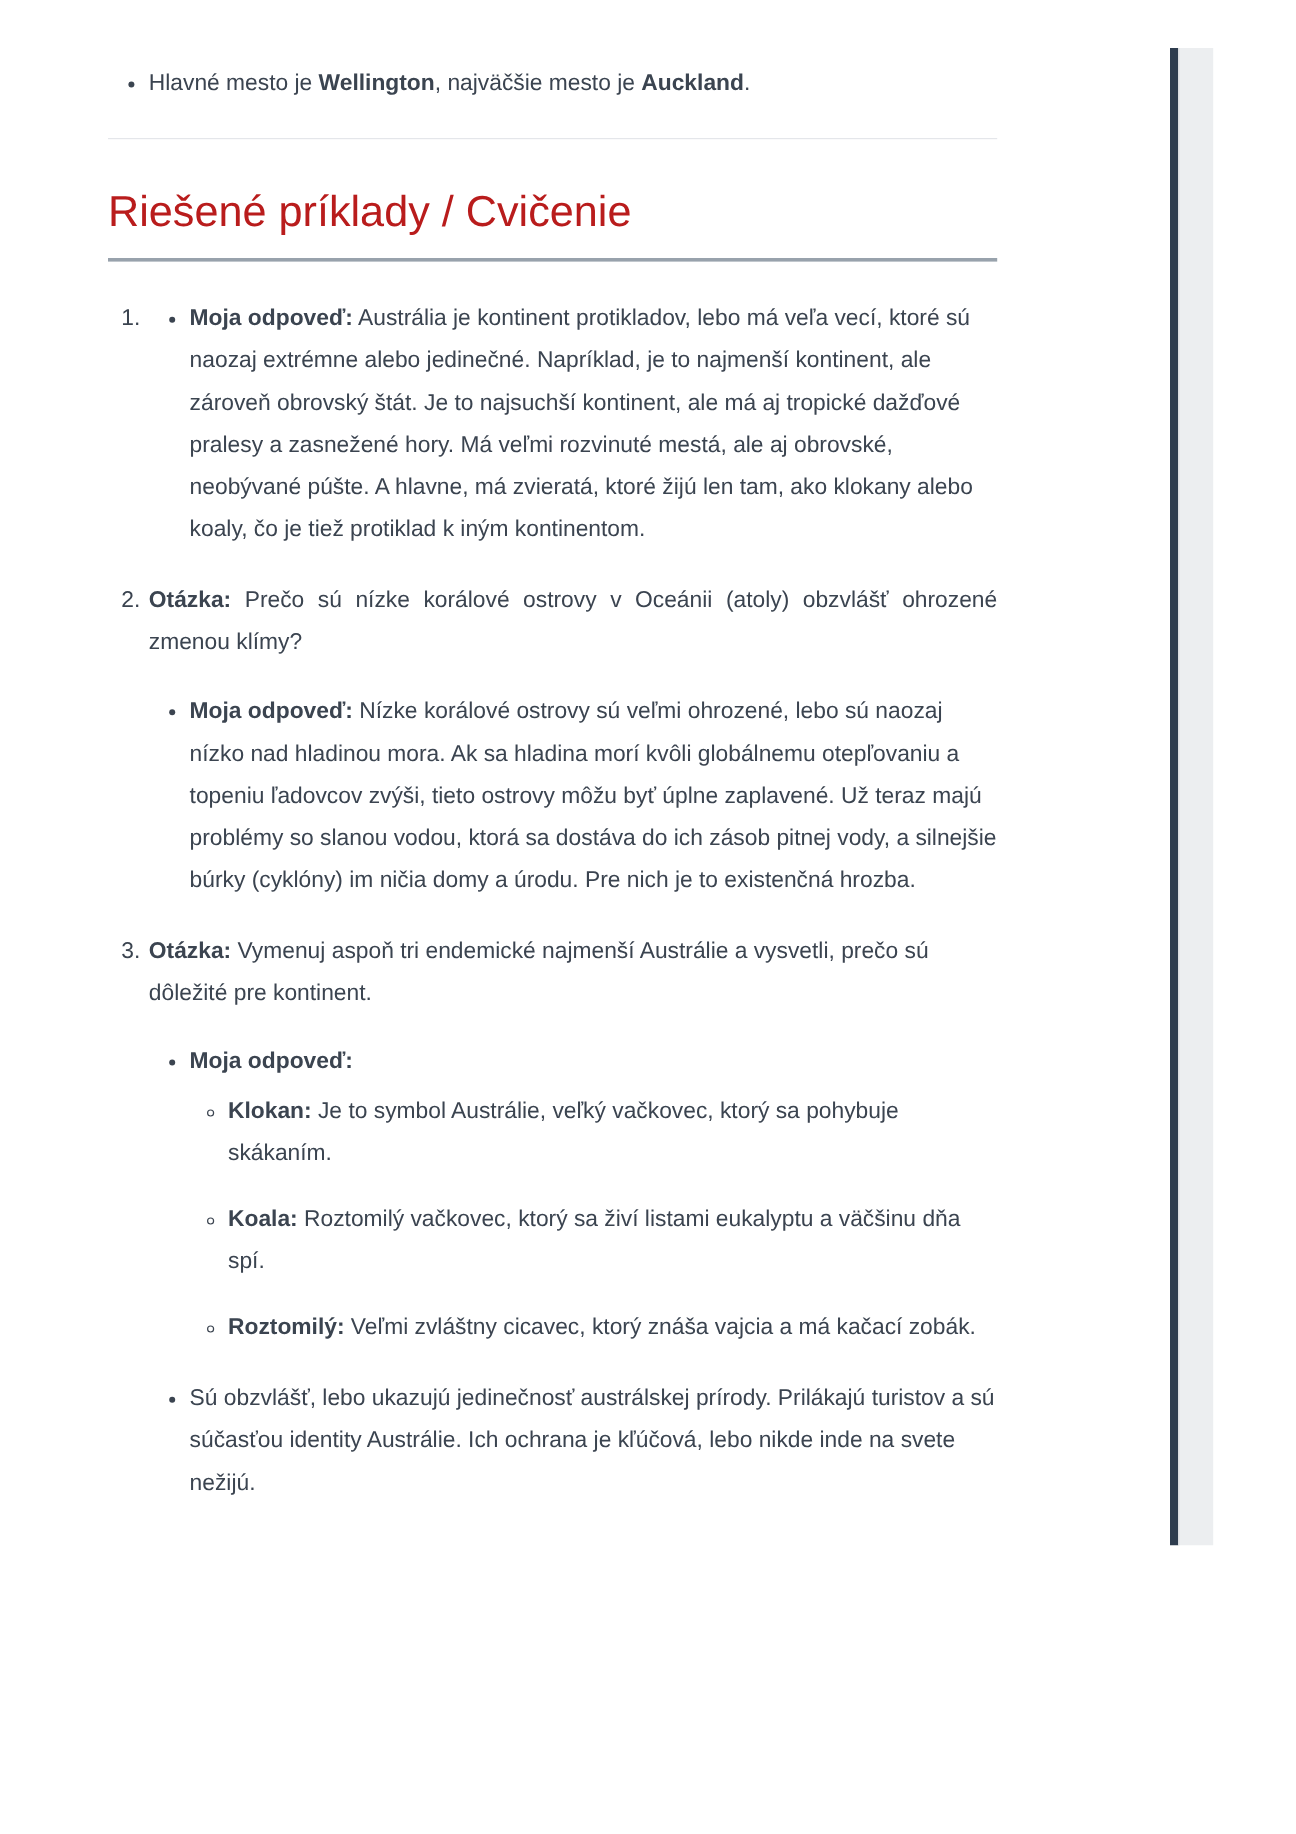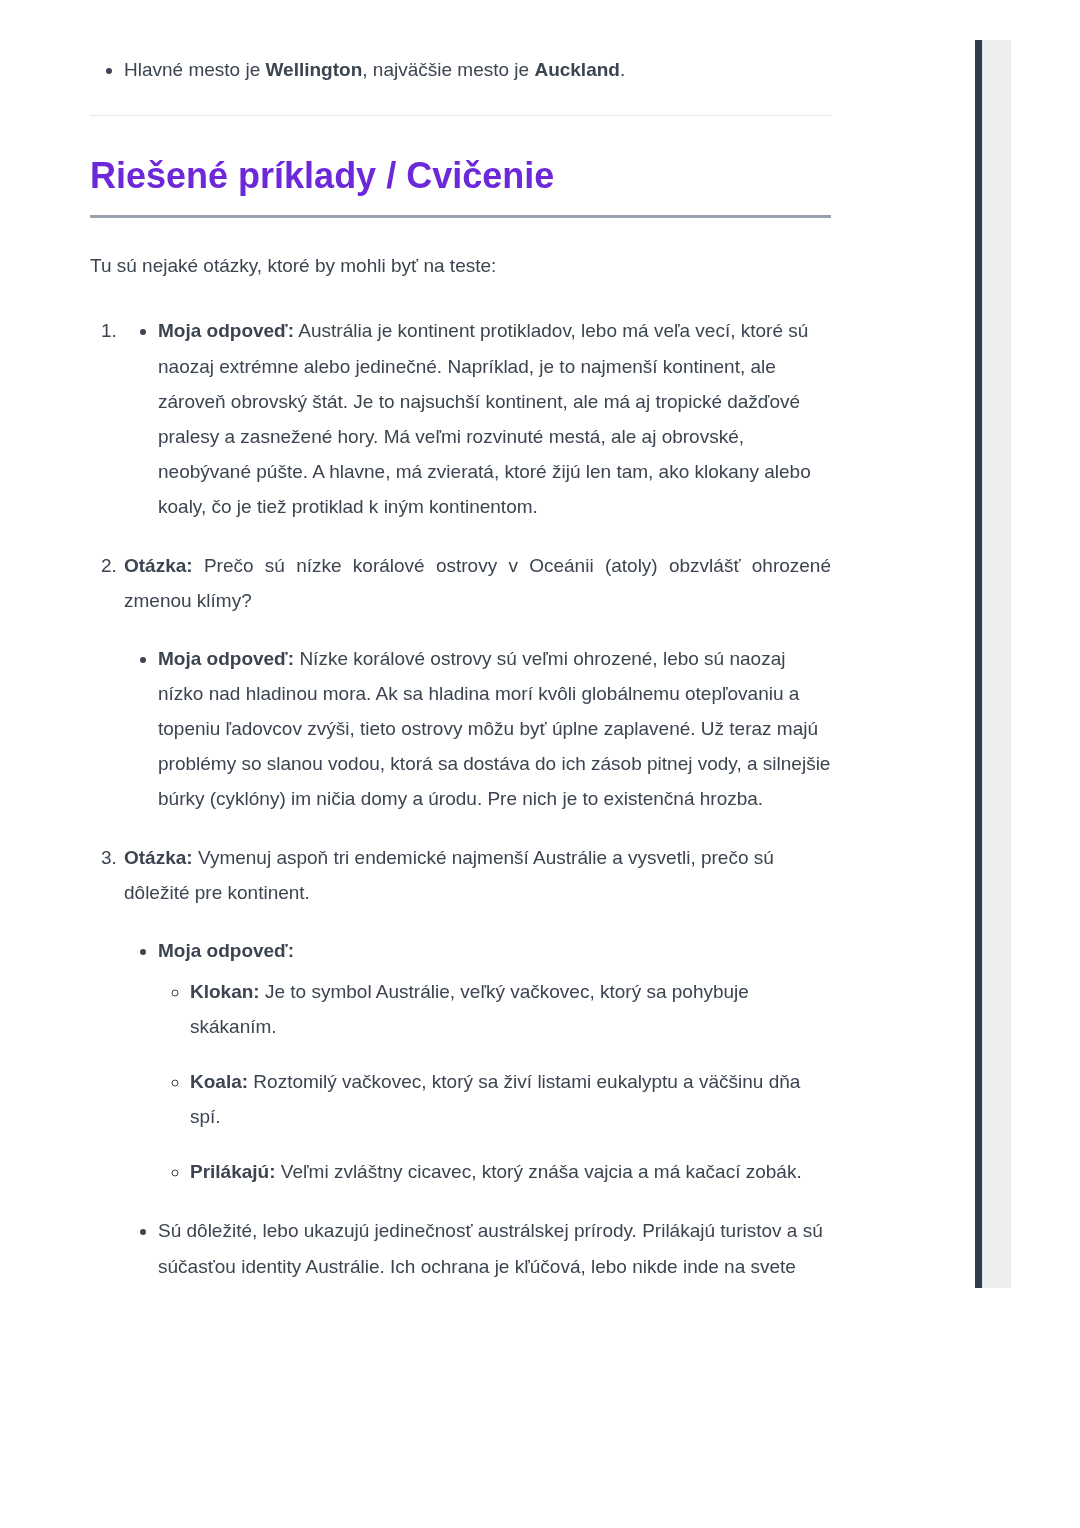--- a/index.html
+++ b/index.html
@@ -29,22 +29,22 @@
 
   hr.light {
     border:none; height:1px;
     background:#e4e6ea;
     margin:28px 0 0 0;
   }
   h1.heading {
     margin:38px 0 0 0;
     font-size:36px;
     line-height:1.2;
-    font-weight:700;
-    color:#6d28d9;
+    font-weight:400;
+    color:#b91c1c;
   }
   .heading-rule {
     height:3px;
     background:#98a2ac;
     margin-top:18px;
   }
   p.lead { margin-top:30px; }
 
   .questions { margin-top:30px; }
   .q-item { position:relative; padding-left:34px; }
@@ -101,21 +101,20 @@
       <li>
         <p><span>Hlavné mesto je </span><b>Wellington</b><span>, najväčšie mesto je </span><b>Auckland</b><span>.</span></p>
       </li>
     </ul>
 
     <hr class="light">
 
     <h1 class="heading">Riešené príklady / Cvičenie</h1>
     <div class="heading-rule"></div>
 
-    <p class="lead">Tu sú nejaké otázky, ktoré by mohli byť na teste:</p>
 
     <div class="questions">
 
       <div class="q-item">
         <span class="q-num">1.</span>
         <ul class="answer">
           <li>
             <p><b>Moja odpoveď:</b> <span>Austrália je kontinent protikladov, lebo má veľa vecí, ktoré sú naozaj extrémne alebo jedinečné. Napríklad, je to najmenší kontinent, ale zároveň obrovský štát. Je to najsuchší kontinent, ale má aj tropické dažďové pralesy a zasnežené hory. Má veľmi rozvinuté mestá, ale aj obrovské, neobývané púšte. A hlavne, má zvieratá, ktoré žijú len tam, ako klokany alebo koaly, čo je tiež protiklad k iným kontinentom.</span></p>
           </li>
         </ul>
@@ -138,26 +137,26 @@
           <li>
             <p><b>Moja odpoveď:</b></p>
             <ul class="sub-list">
               <li>
                 <p><b>Klokan:</b> <span>Je to symbol Austrálie, veľký vačkovec, ktorý sa pohybuje skákaním.</span></p>
               </li>
               <li>
                 <p><b>Koala:</b> <span>Roztomilý vačkovec, ktorý sa živí listami eukalyptu a väčšinu dňa spí.</span></p>
               </li>
               <li>
-                <p><b>Prilákajú:</b> <span>Veľmi zvláštny cicavec, ktorý znáša vajcia a má kačací zobák.</span></p>
+                <p><b>Roztomilý:</b> <span>Veľmi zvláštny cicavec, ktorý znáša vajcia a má kačací zobák.</span></p>
               </li>
             </ul>
           </li>
           <li>
-            <p>Sú dôležité, lebo ukazujú jedinečnosť austrálskej prírody. Prilákajú turistov a sú súčasťou identity Austrálie. Ich ochrana je kľúčová, lebo nikde inde na svete nežijú.</p>
+            <p>Sú obzvlášť, lebo ukazujú jedinečnosť austrálskej prírody. Prilákajú turistov a sú súčasťou identity Austrálie. Ich ochrana je kľúčová, lebo nikde inde na svete nežijú.</p>
           </li>
         </ul>
       </div>
 
     </div>
 
     <hr class="bottom">
 
   </div>
 

